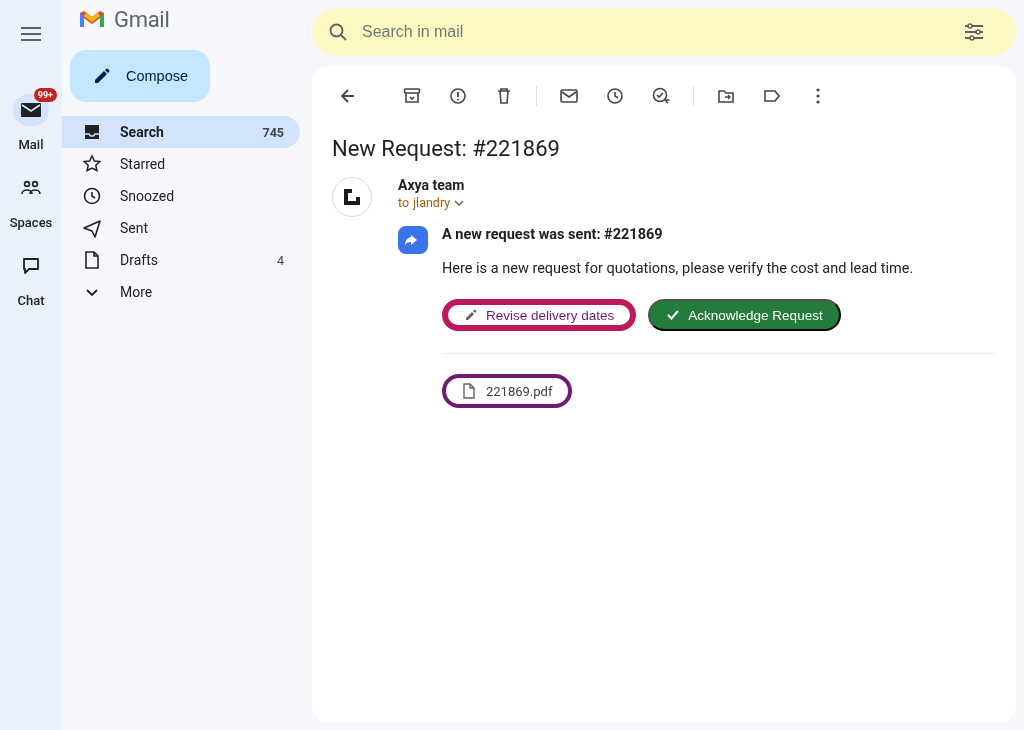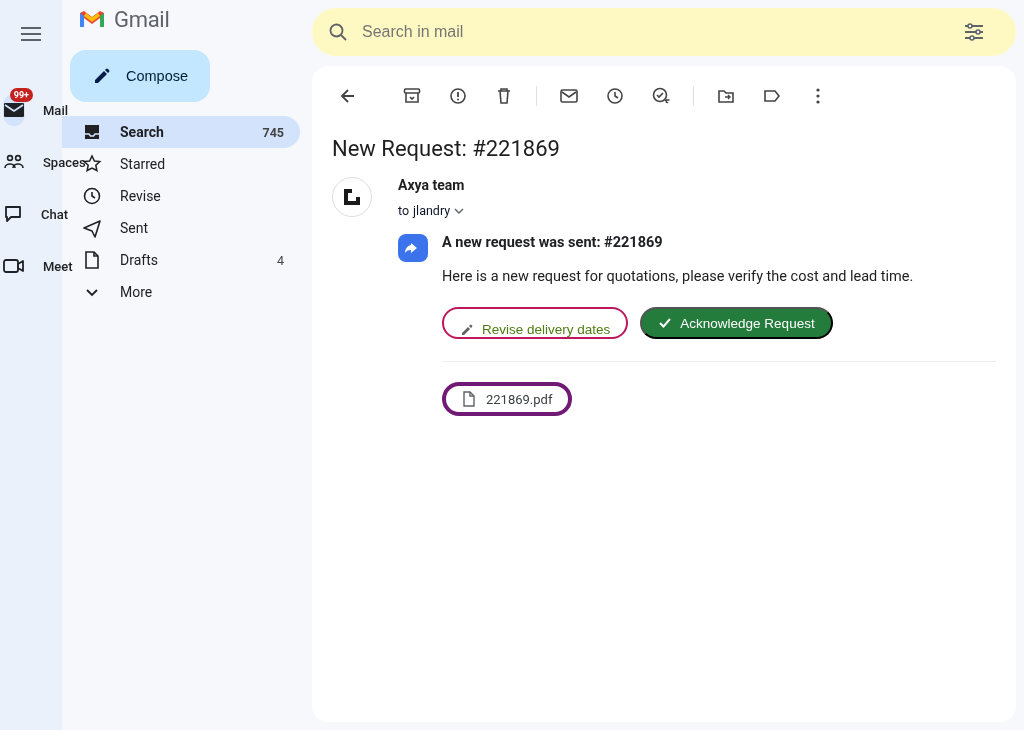--- a/index.html
+++ b/index.html
@@ -22,22 +22,22 @@
       align-items: center;
       padding-top: 14px;
       gap: 6px;
     }
     .hamburger {
       width: 40px; height: 40px; display: flex; align-items: center; justify-content: center;
       border-radius: 50%; cursor: pointer;
     }
     .rail-spacer { height: 22px; }
     .rail-item {
-      width: 56px; display: flex; align-items: center;
-      gap: 18px; padding: 6px 0 8px; cursor: pointer; border-radius: 16px;
+      width: 56px; display: flex; flex-direction: column; align-items: center;
+      gap: 11px; padding: 6px 0 8px; cursor: pointer; border-radius: 16px;
       position: relative;
     }
     .rail-icon-wrap {
       width: 36px; height: 32px; display: flex; align-items: center; justify-content: center;
       border-radius: 16px; position: relative;
     }
     .rail-item.active .rail-icon-wrap { background: #d3e3fc; }
     .rail-label { font-size: 13px; color: #202124; font-weight: 500; }
     .badge {
       position: absolute; top: -6px; right: -8px; background: #c5221f; color: #fff;
@@ -102,36 +102,36 @@
       display: flex; gap: 26px; padding: 0 20px;
     }
     .avatar {
       width: 40px; height: 40px; border-radius: 50%; border: 1px solid #dadce0;
       display:flex;align-items:center;justify-content:center; flex: 0 0 40px;
       background:#fff;
     }
     .msg-body { flex:1; }
     .sender-row { display:flex; align-items:baseline; gap:10px; }
     .sender { font-size: 14px; font-weight: 700; color:#1f1f1f; }
-    .to-row { font-size: 12.5px; color: #0f172a; display:flex; align-items:center; gap:4px; margin-top:10px; }
+    .to-row { font-size: 12.5px; color: #a16207; display:flex; align-items:center; gap:4px; margin-top:2px; }
 
     .email-inner { display:flex; gap: 14px; margin-top: 16px; }
     .blue-chip {
       width: 30px; height: 28px; background: #3b73ed; border-radius: 8px;
       display:flex;align-items:center;justify-content:center; flex: 0 0 30px;
     }
     .email-text { flex:1; }
     .email-title { font-size: 14.5px; font-weight: 700; margin-bottom: 17px; }
     .email-para { font-size: 14.5px; color:#222; margin-bottom: 22px; }
     .action-row { display:flex; gap: 12px; padding-bottom: 22px; border-bottom: 1px solid #eceff1; }
     .pill {
       display:inline-flex; align-items:center; gap:8px; height: 32px;
       padding: 0 16px; border-radius: 16px; font-size: 13.5px; cursor:pointer;
     }
-    .pill.outline { background:#fff; border:2px solid #be185d; color:#4d7c0f;align-items:flex-end; }
+    .pill.outline { background:#fff; border:6px solid #be185d; color:#701a75; }
     .pill.solid { background:#237b3c; color:#fff; }
     .attach-row { padding-top: 20px; }
     .attach {
       display:inline-flex; align-items:center; gap:10px; height: 34px;
       padding: 0 16px; border-radius: 17px; border:4px solid #701a75; font-size:13px; color:#3c4043;
       cursor:pointer;
     }
     svg { display:block; }
   </style>
 </head>
@@ -171,29 +171,20 @@
 
     <div class="rail-item">
       <div class="rail-icon-wrap">
         <svg width="20" height="20" viewBox="0 0 20 20">
             <path d="M3 3h14v10H8l-4 4v-4H3z" fill="none" stroke="#202124" stroke-width="1.8" stroke-linejoin="round"></path>
           </svg>
       </div>
       <span class="rail-label">Chat</span>
     </div>
 
-    <div class="rail-item">
-      <div class="rail-icon-wrap">
-        <svg width="22" height="16" viewBox="0 0 22 16">
-            <rect x="1" y="2" width="14" height="12" rx="2" fill="none" stroke="#202124" stroke-width="1.8"></rect>
-            <path d="M15 6l5-3v10l-5-3z" fill="none" stroke="#202124" stroke-width="1.8" stroke-linejoin="round"></path>
-          </svg>
-      </div>
-      <span class="rail-label">Meet</span>
-    </div>
   </div>
 
   <div class="sidebar">
     <div class="brand">
       <svg width="28" height="22" viewBox="0 0 28 22">
         <path d="M2 4v14h4V9l8 6 8-6v9h4V4l-4-2-8 6-8-6z" fill="#ea4335"></path>
         <path d="M2 4l4 3v11H2z" fill="#4285f4"></path>
         <path d="M26 4l-4 3v11h4z" fill="#34a853"></path>
         <path d="M6 7l8 6 8-6-2-3-6 4.5L8 4z" fill="#fbbc04"></path>
       </svg>
@@ -227,21 +218,21 @@
           </span>
         <span>Starred</span>
       </div>
       <div class="nav-item">
         <span class="nav-icon">
             <svg width="20" height="20" viewBox="0 0 20 20">
               <circle cx="10" cy="10" r="7.5" fill="none" stroke="#202124" stroke-width="1.6"></circle>
               <path d="M10 6v4l3 2" stroke="#202124" stroke-width="1.6" fill="none"></path>
             </svg>
           </span>
-        <span>Revise</span>
+        <span>Snoozed</span>
       </div>
       <div class="nav-item">
         <span class="nav-icon">
             <svg width="20" height="20" viewBox="0 0 20 20">
               <path d="M2 10l16-7-5 16-3-6-8-3z" fill="none" stroke="#202124" stroke-width="1.6" stroke-linejoin="round"></path>
             </svg>
           </span>
         <span>Sent</span>
       </div>
       <div class="nav-item bold">

